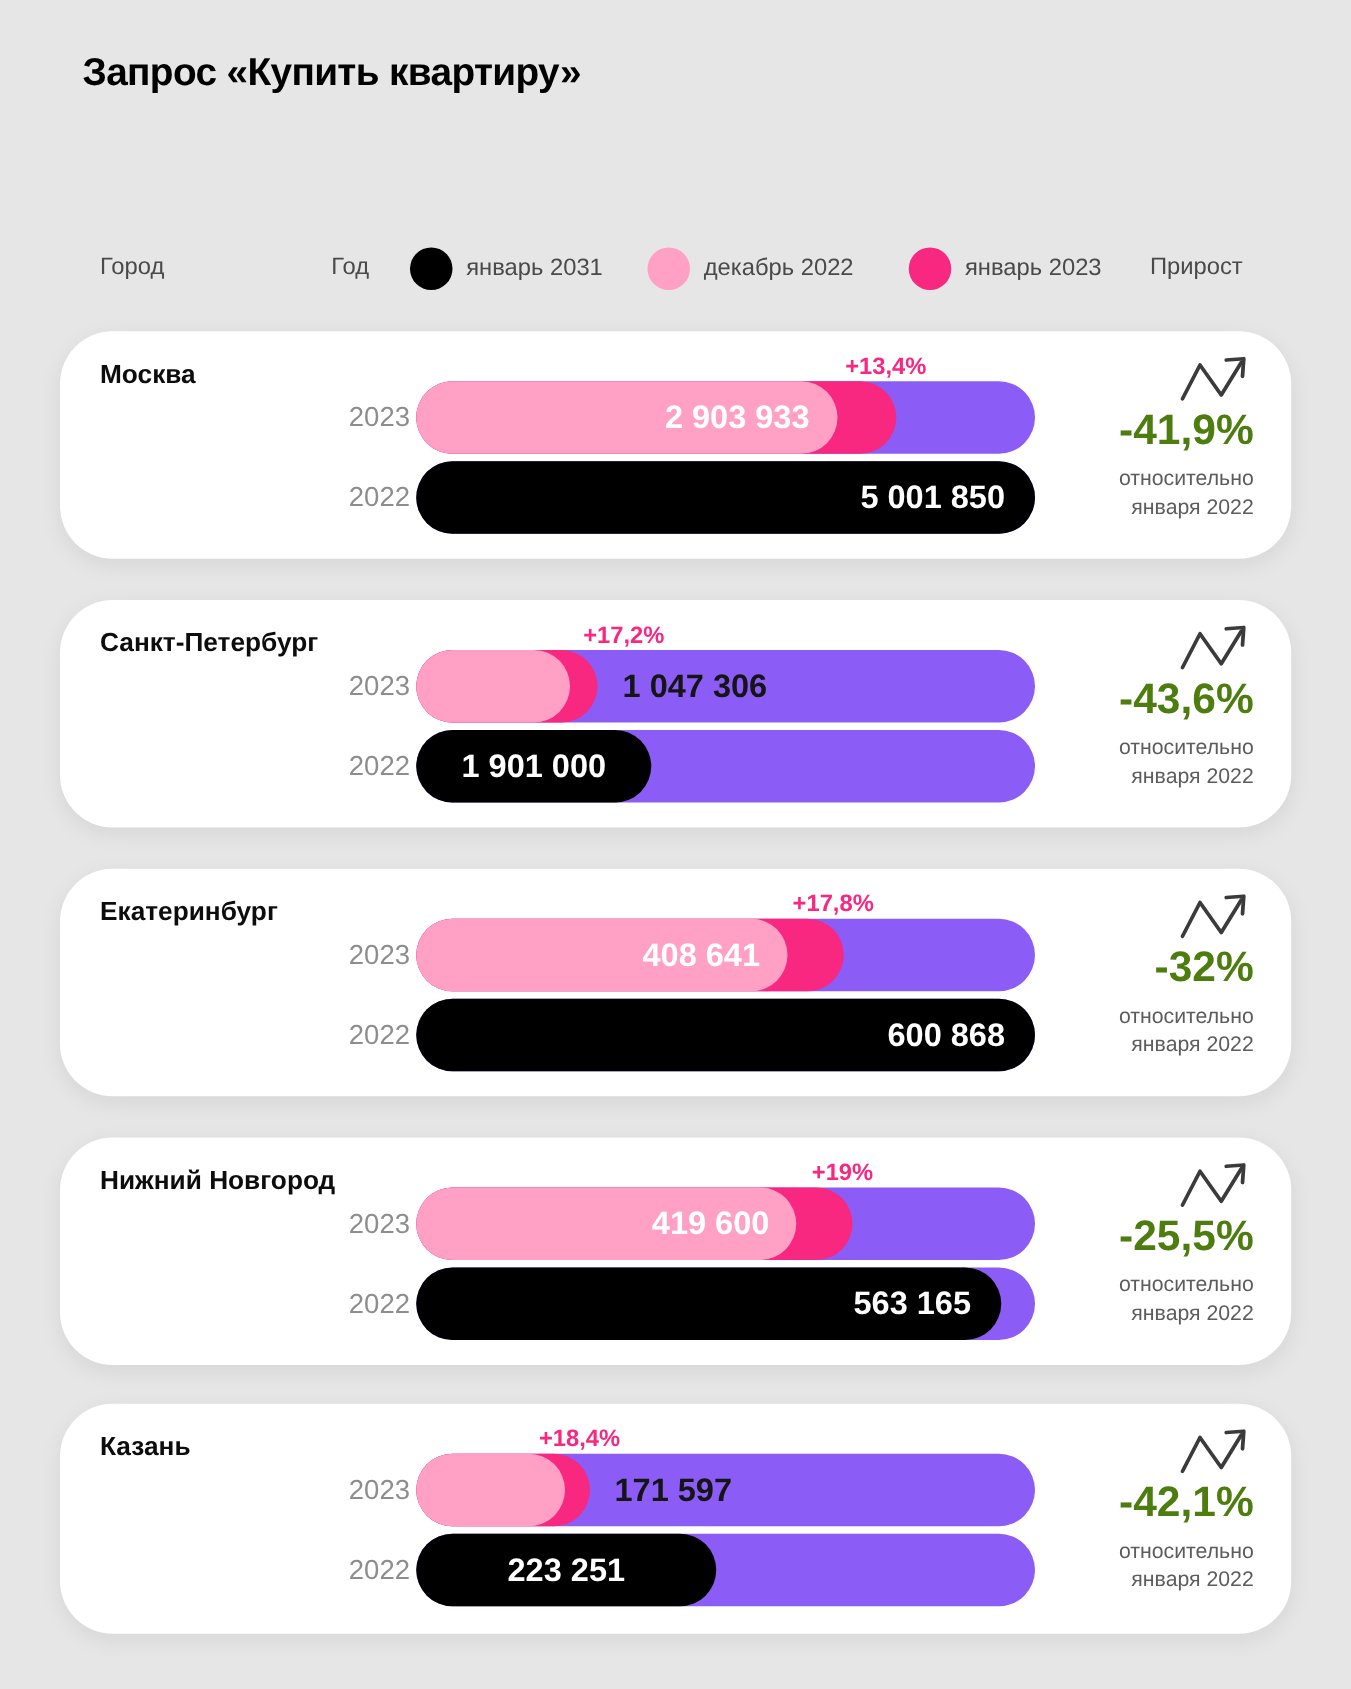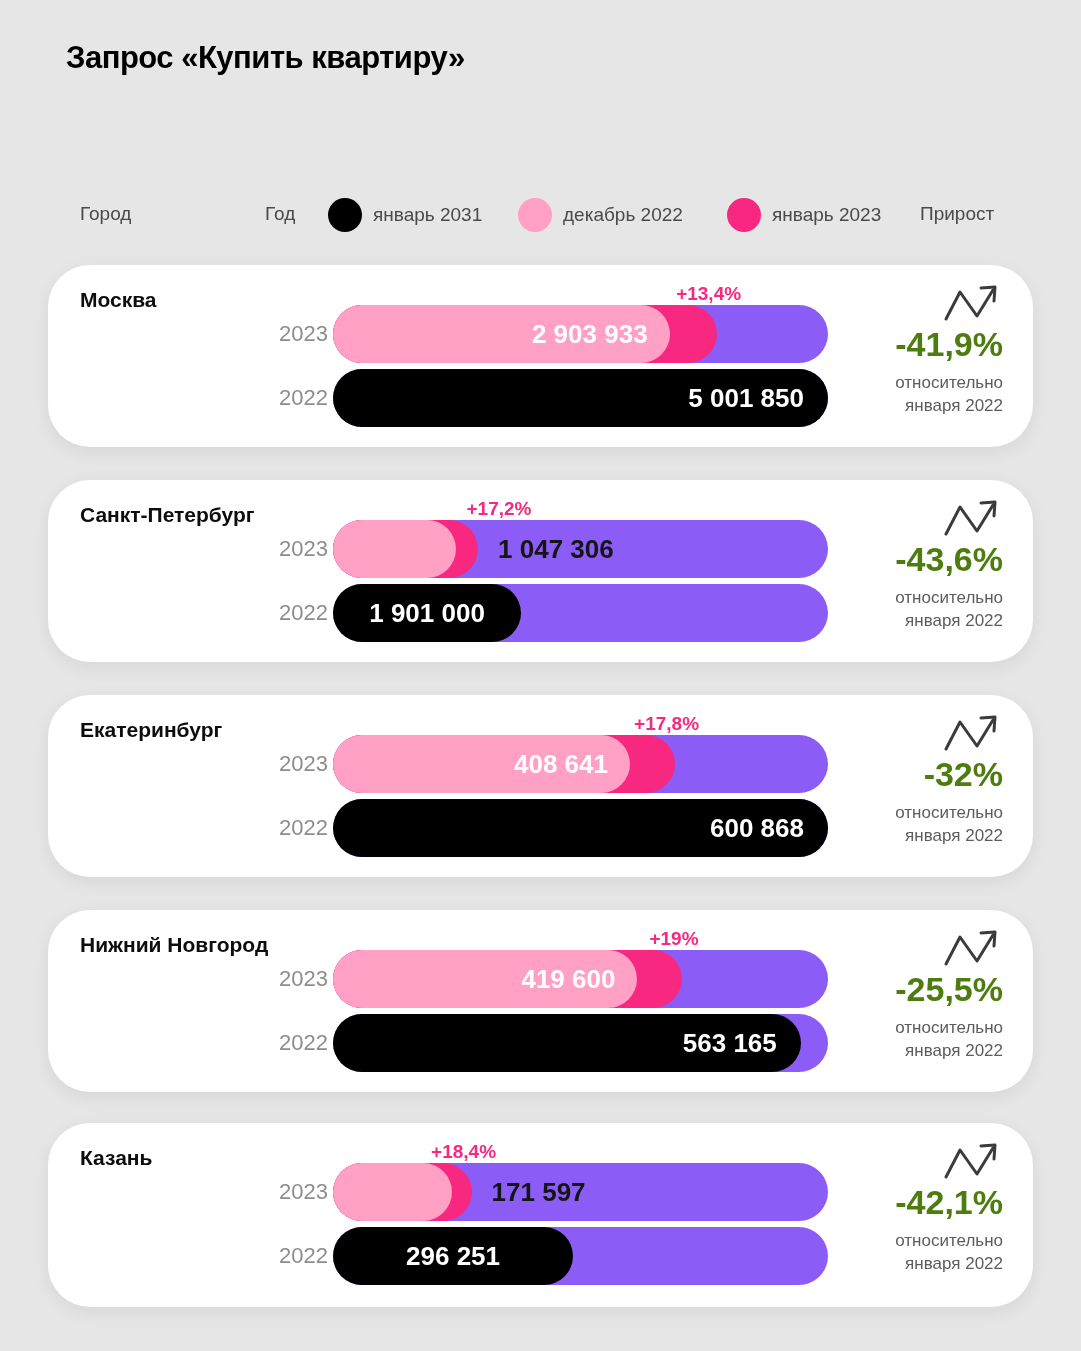--- a/index.html
+++ b/index.html
@@ -270,21 +270,21 @@
           <div class="seg seg-light" style="width: 118.8px;"></div>
           <div class="bar-value val-outside" style="left: 158.6px;">171 597</div>
         </div>
         <div class="delta" style="left: 415.6px; transform: translateX(-50%); top: -22px;">+18,4%</div>
       </div>
 
       <div class="row row-2022">
         <div class="year-label">2022</div>
         <div class="track">
           <div class="seg seg-black" style="width: 240.075px;"></div>
-          <div class="bar-value val-inside" style="left: 120.037px; transform: translate(-50%, -50%);">296 251</div>
+          <div class="bar-value val-inside" style="left: 120.037px; transform: translate(-50%, -50%);">223 251</div>
         </div>
       </div>
 
     </div>
 
     <div class="growth">
       <svg class="trend-icon" width="58" height="42" viewBox="0 0 58 42">
         <path d="M3 36 L17 9 L34 33 L50 7" fill="none" stroke="#3b3b3b" stroke-width="3" stroke-linecap="round" stroke-linejoin="round"></path>
         <path d="M38 5 L52 4 L51 18" fill="none" stroke="#3b3b3b" stroke-width="3" stroke-linecap="round" stroke-linejoin="round"></path>
       </svg>

